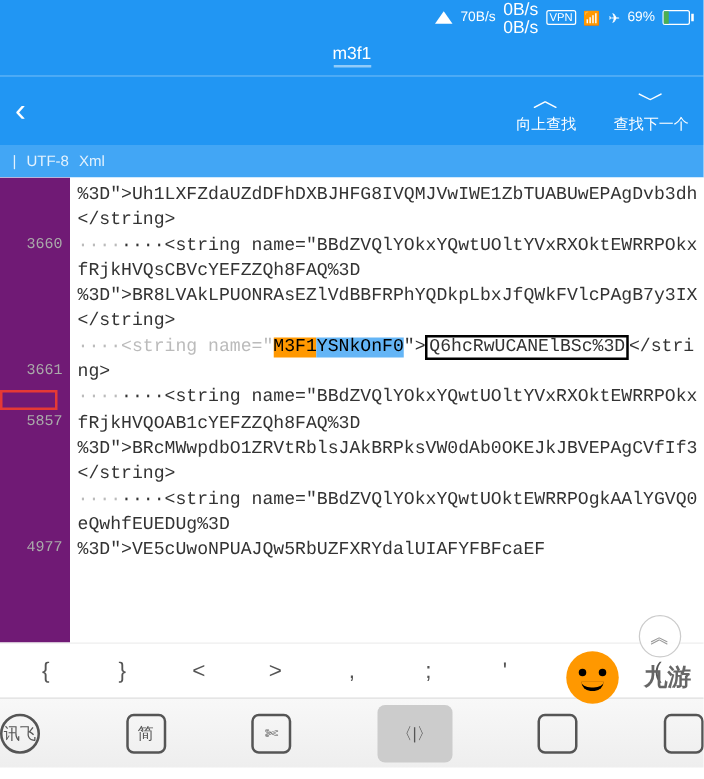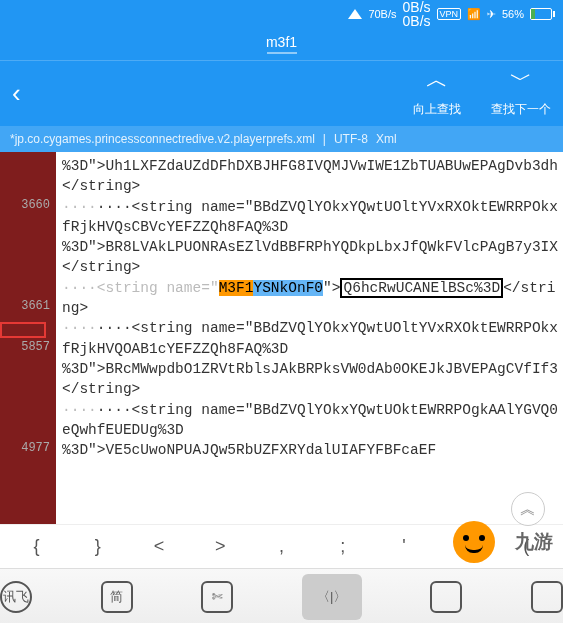--- a/index.html
+++ b/index.html
@@ -17,26 +17,26 @@
     .battery-tip { width: 2px; height: 6px; background: #fff; margin-left: 1px; }
     
     .title-bar { background: #2196F3; color: #fff; text-align: center; padding: 6px 0; font-size: 14px; border-bottom: 1px solid rgba(255,255,255,0.2); }
     .title-underline { width: 30px; height: 2px; background: rgba(255,255,255,0.5); margin: 2px auto 0; }
     
     .nav-row { background: #2196F3; color: #fff; display: flex; align-items: center; padding: 8px 12px; }
     .back-chevron { font-size: 26px; font-weight: 300; }
     .nav-right { margin-left: auto; display: flex; gap: 30px; }
     .nav-btn { display: flex; flex-direction: column; align-items: center; }
     .nav-btn .arrow { font-size: 22px; line-height: 1; }
-    .nav-btn .label { font-size: 12px; margin-top: 10px; }
+    .nav-btn .label { font-size: 12px; margin-top: 0; }
     
     .file-info { background: rgba(33,150,243,0.85); color: rgba(255,255,255,0.85); font-size: 12px; padding: 6px 10px; display: flex; gap: 8px; }
     
     .code-area { display: flex; background: #fff; height: 372px; overflow: hidden; font-family: 'Courier New', monospace; font-size: 14.5px; line-height: 1.4; }
-    .gutter { width: 56px; background: #7f1d1d; color: #aaa; text-align: right; padding: 4px 6px 0 0; font-size: 12px; }
+    .gutter { width: 56px; background: #701a75; color: #aaa; text-align: right; padding: 4px 6px 0 0; font-size: 12px; }
     .gutter .ln { height: 20.3px; }
     .code-content { flex: 1; padding: 4px 4px 0 6px; color: #333; word-break: break-all; position: relative; }
     .code-content .row { white-space: pre-wrap; }
     .dots { color: #bbb; }
     .hl-orange { background: #FF9800; color: #000; }
     .hl-blue { background: #64B5F6; color: #000; }
     .redbox { border: 2px solid #000000; padding: 0 1px; }
     .redbox-small { position: absolute; border: 2px solid #E53935; left: -56px; width: 46px; height: 16px; top: 170px; }
     
     .jump-top { position: absolute; right: 18px; top: 492px; width: 34px; height: 34px; border: 1px solid #ccc; border-radius: 50%; background: rgba(255,255,255,0.9); display: flex; align-items: center; justify-content: center; color: #999; font-size: 16px; }
@@ -65,21 +65,21 @@
   <div class="status-right">
     <span class="wifi-icon"></span>
     <span>70B/s</span>
     <div class="status-right-col">
       <span>0B/s</span>
       <span>0B/s</span>
     </div>
     <span style="border:1px solid #fff;padding:0 2px;font-size:9px;border-radius:2px">VPN</span>
     <span>📶</span>
     <span>✈</span>
-    <span>56%</span>
+    <span>69%</span>
     <div class="battery">
       <div class="battery-body">
           <div class="battery-fill"></div>
         </div>
       <div class="battery-tip"></div>
     </div>
   </div>
 </div>
 
 <div class="title-bar">
@@ -95,21 +95,20 @@
       <span class="label">向上查找</span>
     </div>
     <div class="nav-btn">
       <span class="arrow">﹀</span>
       <span class="label">查找下一个</span>
     </div>
   </div>
 </div>
 
 <div class="file-info">
-  <span>*jp.co.cygames.princessconnectredive.v2.playerprefs.xml</span>
   <span>|</span>
   <span>UTF-8</span>
   <span>Xml</span>
 </div>
 
 <div class="code-area">
   <div class="gutter">
     <div class="ln"></div>
       <div class="ln"></div>
     <div class="ln">3660</div>

